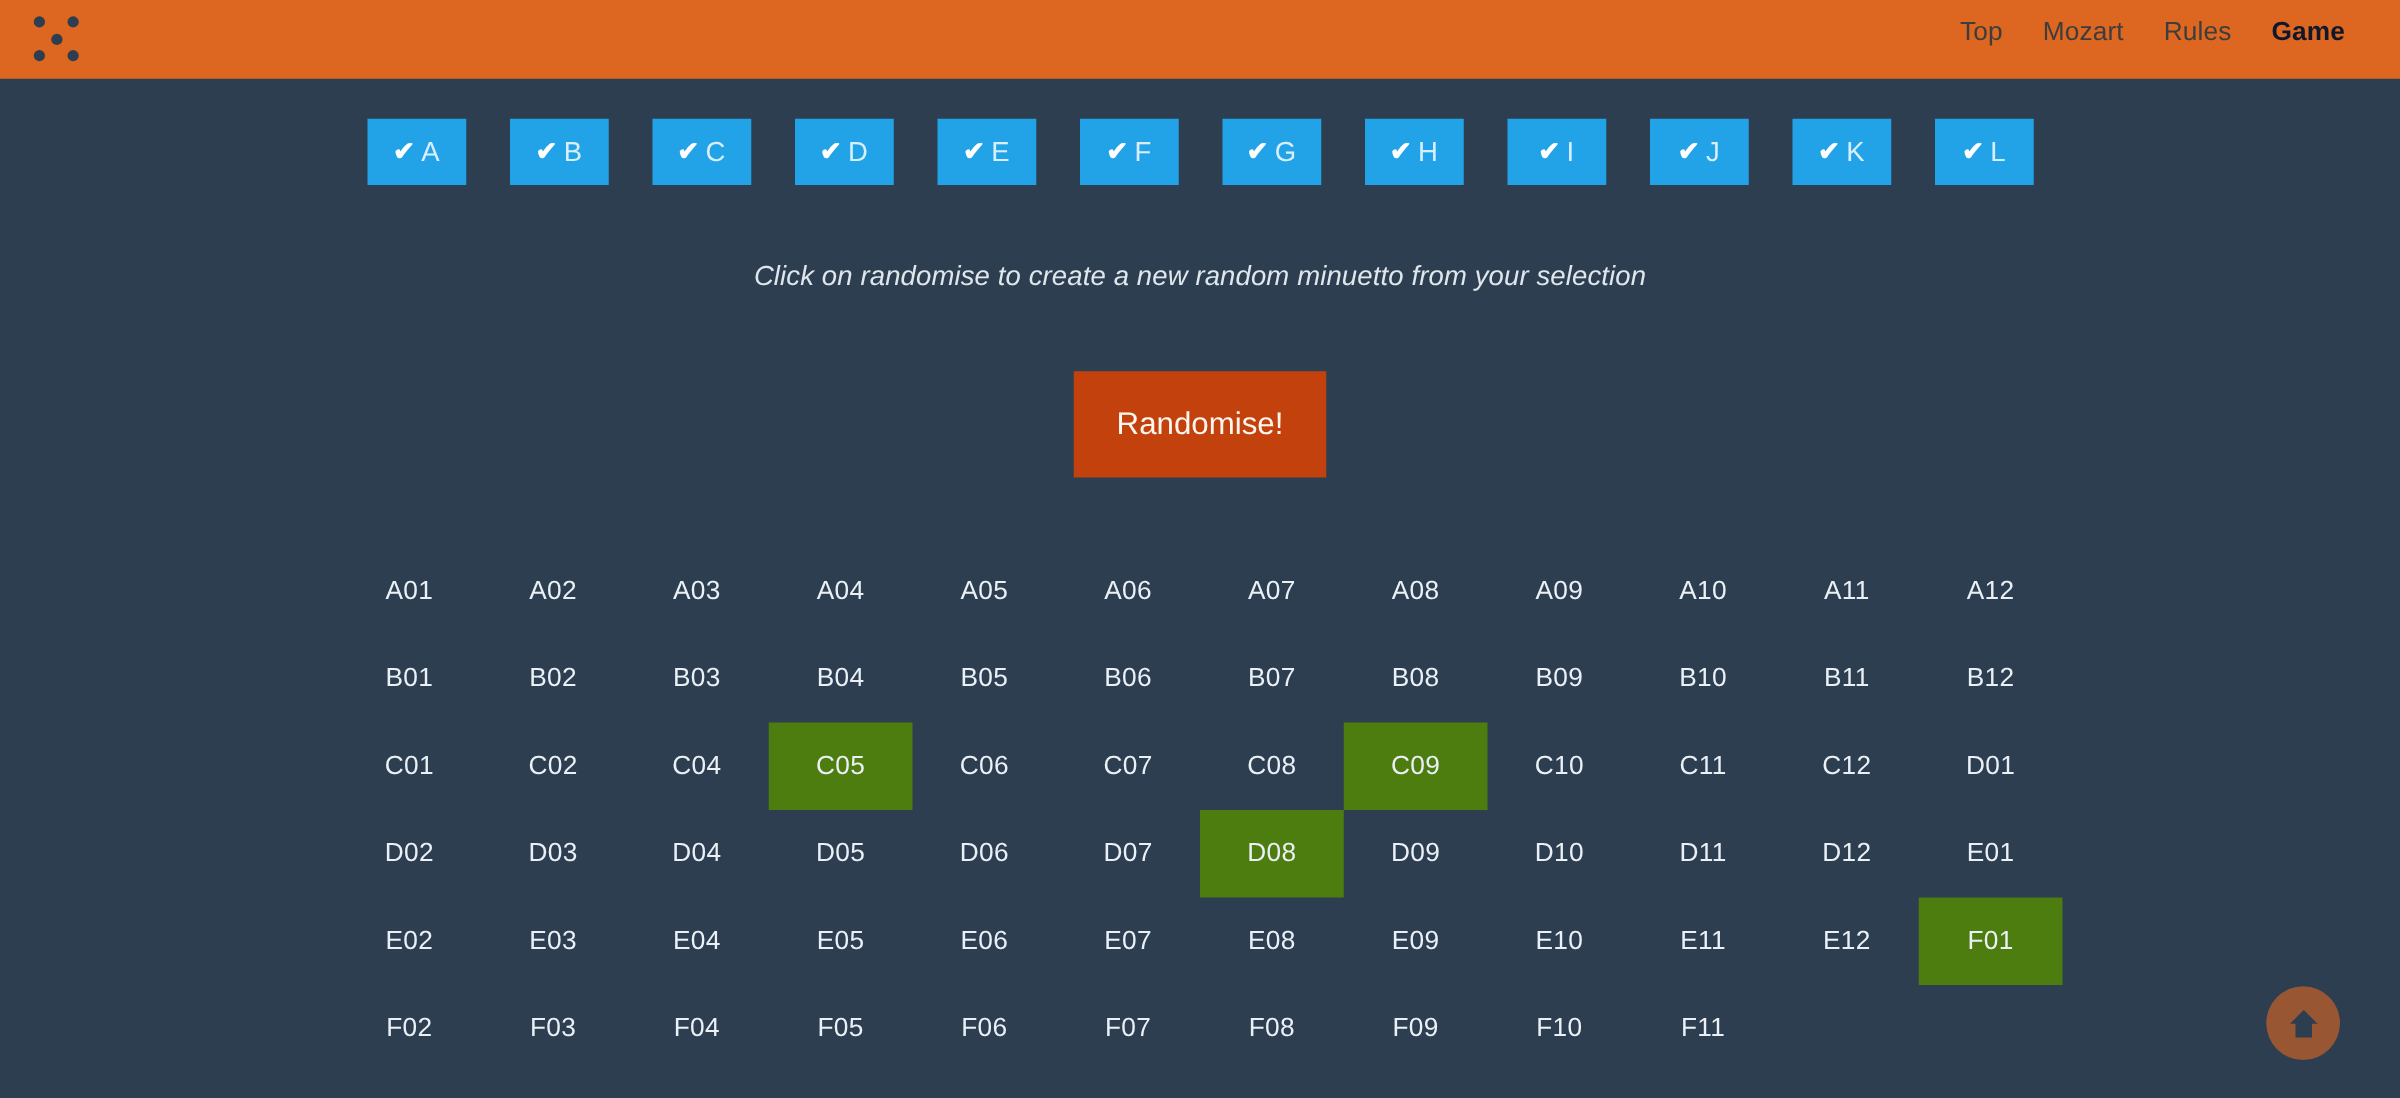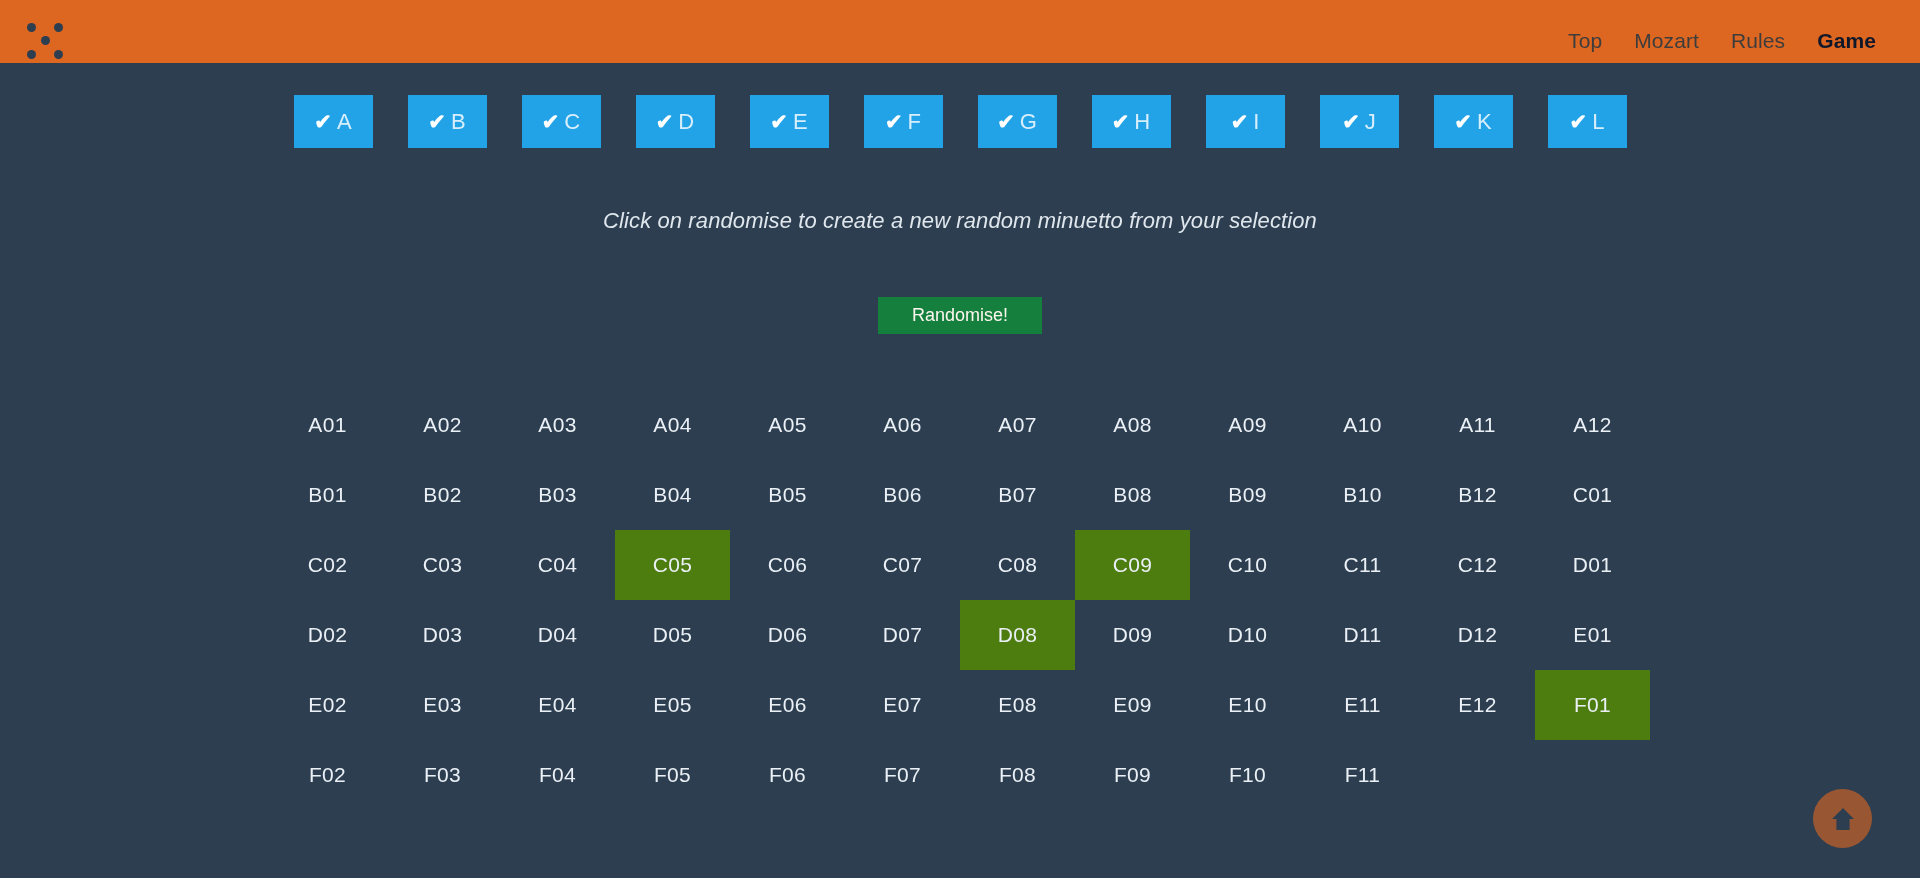--- a/index.html
+++ b/index.html
@@ -16,23 +16,23 @@
     font-family: "Liberation Sans", sans-serif;
     color: #e8edf2;
     -webkit-font-smoothing: antialiased;
   }
 
   
   .navbar {
     height: 63px;
     background: #dd6620;
     display: flex;
-    align-items: center;
+    align-items: flex-start;
     justify-content: space-between;
-    padding: 18px 28px 0 22px;
+    padding: 8px 28px 0 22px;
     position: relative;
   }
 
   .brand {
     width: 46px;
     height: 46px;
     position: relative;
     display: block;
     flex: 0 0 auto;
   }
@@ -109,26 +109,26 @@
     letter-spacing: 0.1px;
   }
 
   
   .rand-wrap {
     display: flex;
     justify-content: center;
     margin-top: 63px;
   }
   .rand-btn {
-    background: #15803d;
+    background: #c2410c;
     color: #fdf6ef;
     border: none;
     font-family: "Liberation Sans", sans-serif;
-    font-size: 18px;
-    padding: 8px 34px;
+    font-size: 25px;
+    padding: 28px 34px;
     cursor: pointer;
     line-height: 1.15;
   }
 
   
   .grid-wrap {
     margin-top: 56px;
     display: flex;
     justify-content: center;
   }
@@ -268,24 +268,24 @@
       <div class="cell">B01</div>
       <div class="cell">B02</div>
       <div class="cell">B03</div>
       <div class="cell">B04</div>
       <div class="cell">B05</div>
       <div class="cell">B06</div>
       <div class="cell">B07</div>
       <div class="cell">B08</div>
       <div class="cell">B09</div>
       <div class="cell">B10</div>
+      <div class="cell">B11</div>
       <div class="cell">B12</div>
       <div class="cell">C01</div>
       <div class="cell">C02</div>
-      <div class="cell">C03</div>
       <div class="cell">C04</div>
       <div class="cell sel">C05</div>
       <div class="cell">C06</div>
       <div class="cell">C07</div>
       <div class="cell">C08</div>
       <div class="cell sel">C09</div>
       <div class="cell">C10</div>
       <div class="cell">C11</div>
       <div class="cell">C12</div>
       <div class="cell">D01</div>

